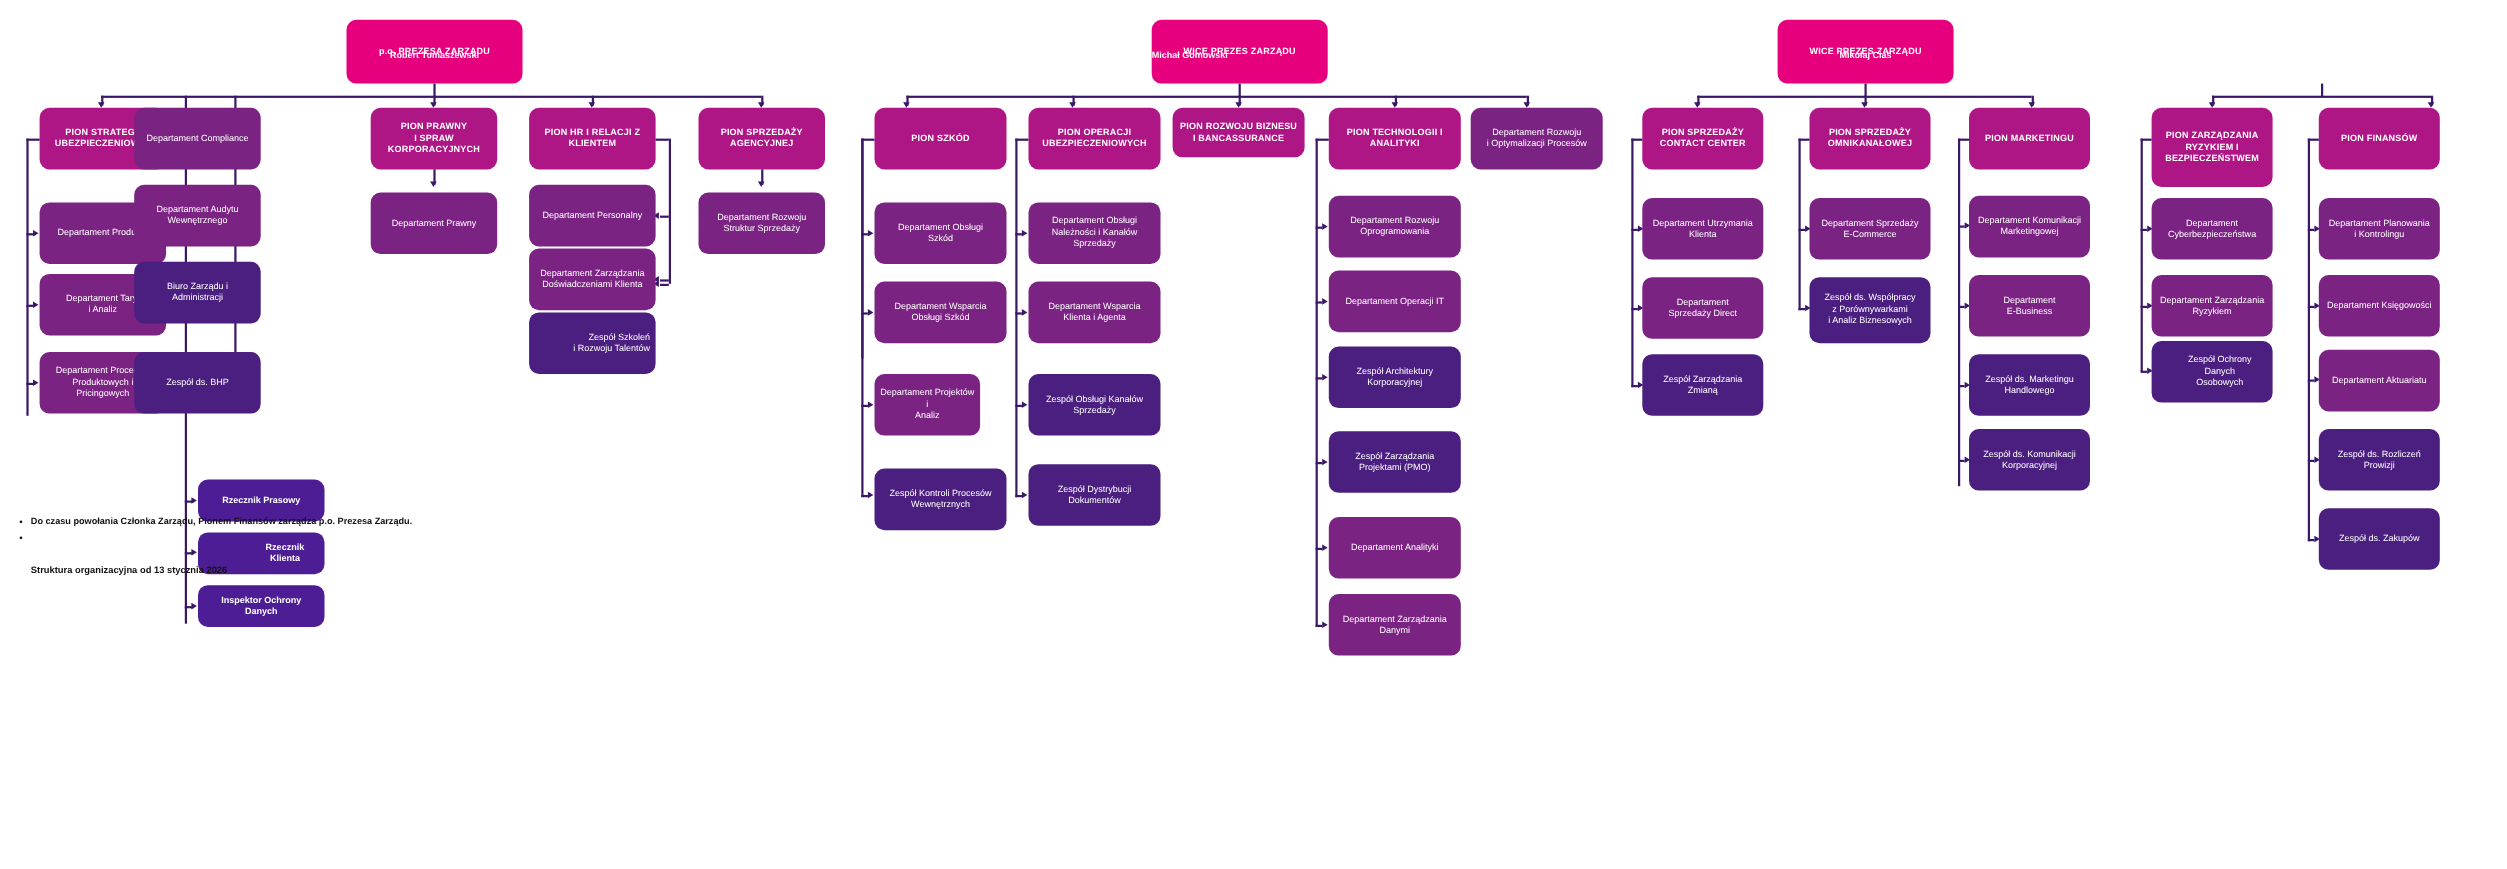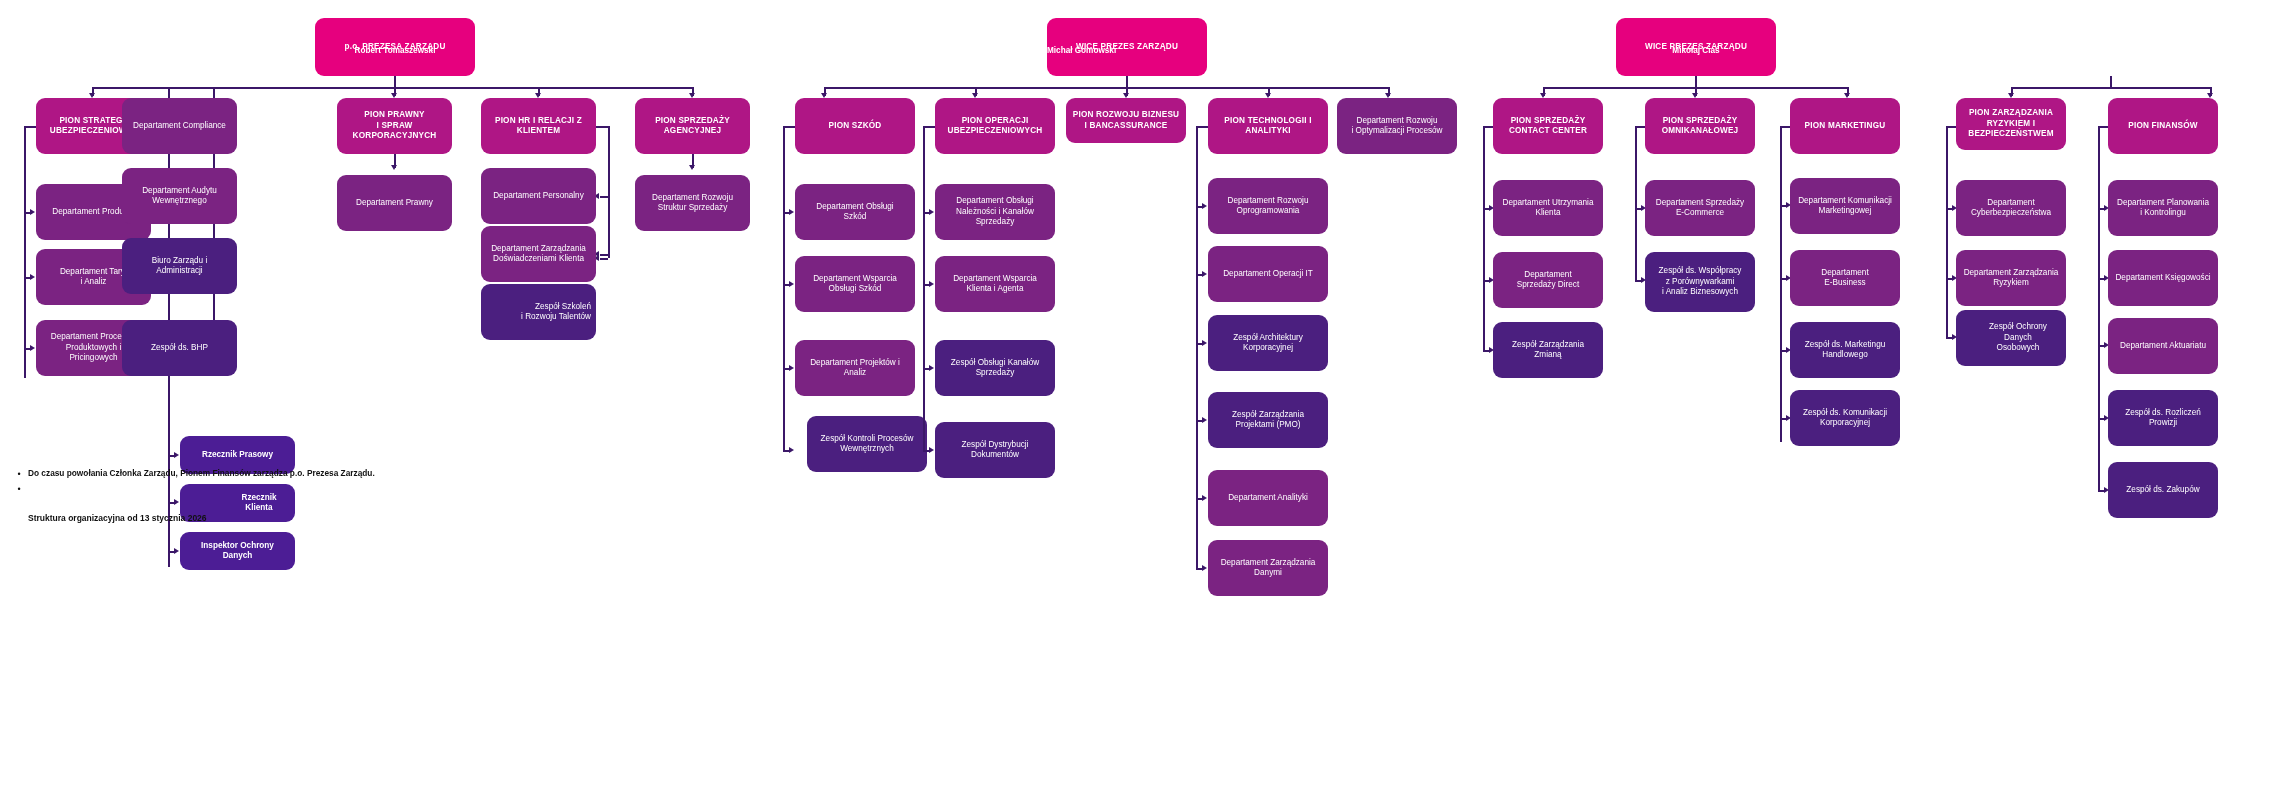--- a/index.html
+++ b/index.html
@@ -201,25 +201,25 @@
   <div class="ln v" style="left:783px;top:126px;height:326px;"></div>
 
   <div class="node lvl-dept" style="left:795px;top:184px;width:120px;height:56px;">
     <span style="white-space:pre-line;">Departament Obsługi
 Szkód</span>
   </div>
   <div class="node lvl-dept" style="left:795px;top:256px;width:120px;height:56px;">
     <span style="white-space:pre-line;">Departament Wsparcia
 Obsługi Szkód</span>
   </div>
-  <div class="node lvl-dept" style="left:795px;top:340px;width:120px;height:56px;">
+  <div class="node lvl-dept" style="left:795px;top:340px;width:96px;height:56px;">
     <span style="white-space:pre-line;">Departament Projektów i
 Analiz</span>
   </div>
-  <div class="node lvl-team" style="left:795px;top:416px;width:120px;height:56px;margin-left:12px;">
+  <div class="node lvl-team" style="left:795px;top:426px;width:120px;height:56px;">
     <span style="white-space:pre-line;">Zespół Kontroli Procesów
 Wewnętrznych</span>
   </div>
 
   <div class="node lvl-pion" style="left:935px;top:98px;width:120px;height:56px;">
     <span style="white-space:pre-line;">PION OPERACJI
 UBEZPIECZENIOWYCH</span>
   </div>
   <div class="ln v" style="left:923px;top:126px;height:326px;"></div>
   <div class="ln h" style="left:923px;top:126px;width:12px;"></div>
@@ -396,21 +396,21 @@
 
   <div style="position:absolute;left:2030px;top:46px;width:160px;text-align:left;color:#fff;font-size:8.2px;font-weight:bold;">(wakat)</div>
 
   <div class="ln v" style="left:2110px;top:76px;height:12px;"></div>
   <div class="ln h" style="left:2011px;top:87px;width:199px;"></div>
   <div class="ln v" style="left:2011px;top:87px;height:9px;"></div>
   <div class="arw down" style="left:2008px;top:93px;"></div>
   <div class="ln v" style="left:2210px;top:87px;height:9px;"></div>
   <div class="arw down" style="left:2207px;top:93px;"></div>
 
-  <div class="node lvl-pion" style="left:1956px;top:98px;width:110px;height:52px;">
+  <div class="node lvl-pion" style="left:1956px;top:98px;width:110px;height:72px;">
     <span style="white-space:pre-line;">PION ZARZĄDZANIA
 RYZYKIEM I
 BEZPIECZEŃSTWEM</span>
   </div>
   <div class="ln v" style="left:1946px;top:126px;height:212px;"></div>
   <div class="ln h" style="left:1946px;top:126px;width:10px;"></div>
   <div class="ln h" style="left:1946px;top:208px;width:6px;"></div>
   <div class="arw right" style="left:1952px;top:205px;"></div>
   <div class="ln h" style="left:1946px;top:278px;width:6px;"></div>
   <div class="arw right" style="left:1952px;top:275px;"></div>

